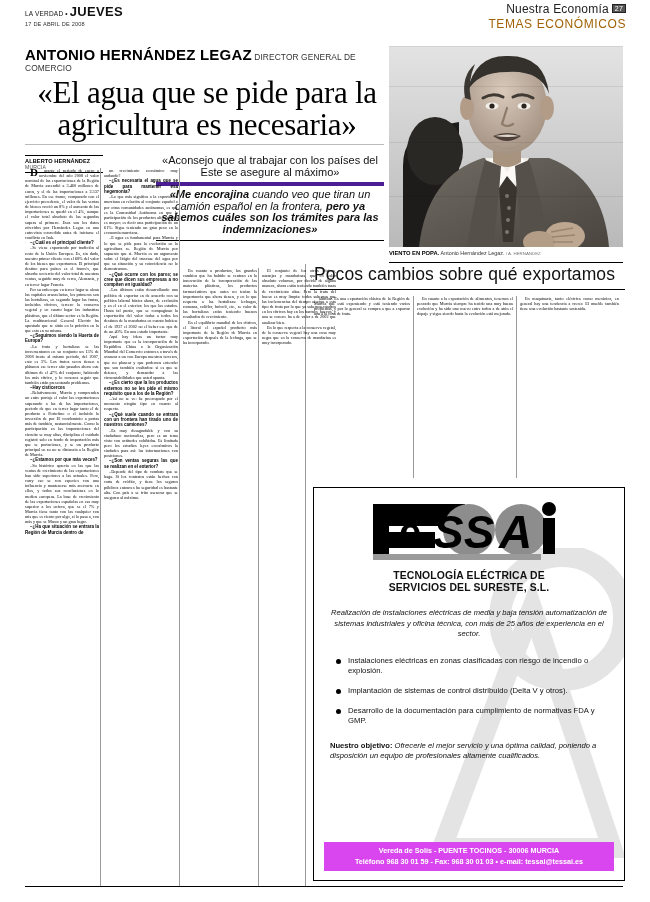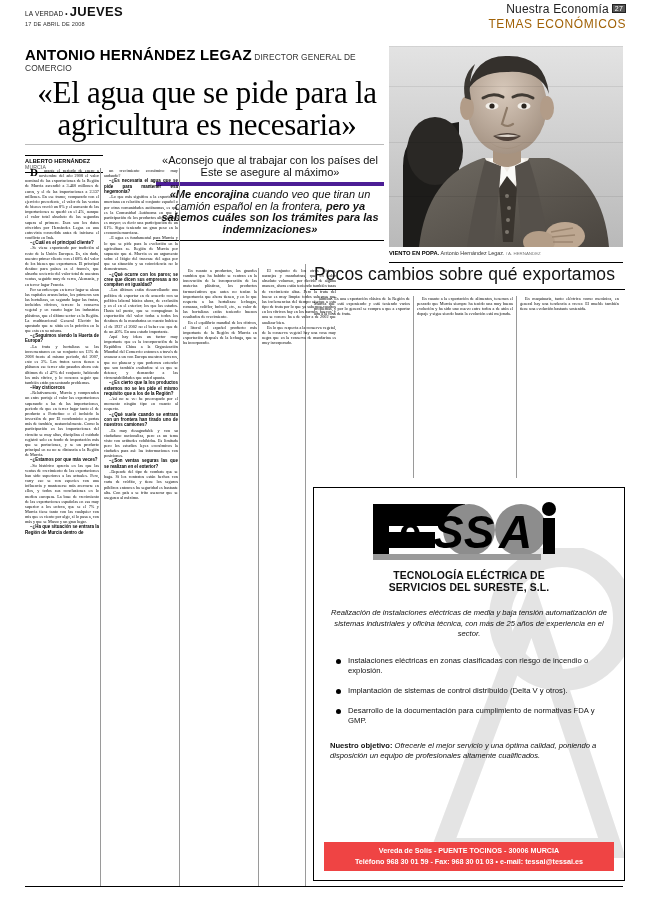--- a/index.html
+++ b/index.html
@@ -81,21 +81,21 @@
             line-height:12px;letter-spacing:.15px;color:#111;margin-top:4px;}
   .ad-lead{margin:14px 14px 0;text-align:center;font-family:"Liberation Sans",sans-serif;font-style:italic;
            font-size:7.6px;line-height:10.6px;color:#111;}
   .ad-bullets{margin:16px 16px 0 22px;}
   .ad-b{position:relative;font-family:"Liberation Sans",sans-serif;font-size:7.7px;line-height:10.6px;
         color:#111;padding-left:12px;margin-bottom:9px;}
   .ad-b::before{content:"";position:absolute;left:0;top:3px;width:5px;height:5px;background:#000;border-radius:50%;}
   .ad-obj{margin:14px 16px 0;font-family:"Liberation Sans",sans-serif;font-style:italic;font-size:7.6px;
           line-height:10.6px;color:#111;}
   .ad-obj b{font-style:normal;font-weight:bold;}
-  .ad-contact{position:absolute;left:10px;right:10px;bottom:9px;background:#ef4444;color:#fff;text-align:center;
+  .ad-contact{position:absolute;left:10px;right:10px;bottom:9px;background:#d946ef;color:#fff;text-align:center;
               font-family:"Liberation Sans",sans-serif;font-weight:bold;font-size:7.2px;line-height:10.5px;padding:4px 2px;}
 </style>
 </head>
 <body>
 
 <div class="page">
 
   <div class="masthead">
     <div class="mh-left">
       <div class="mh-l1">

